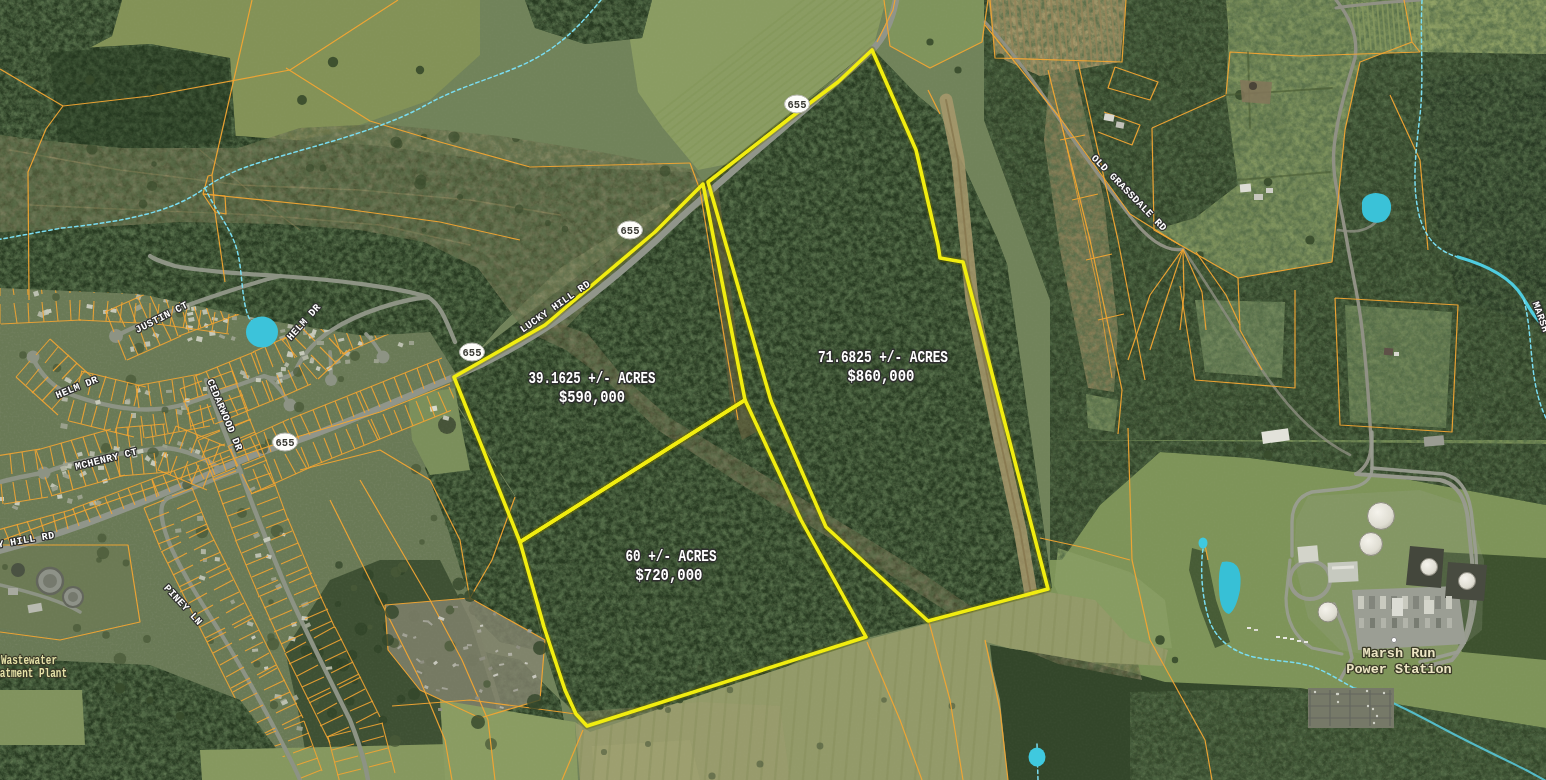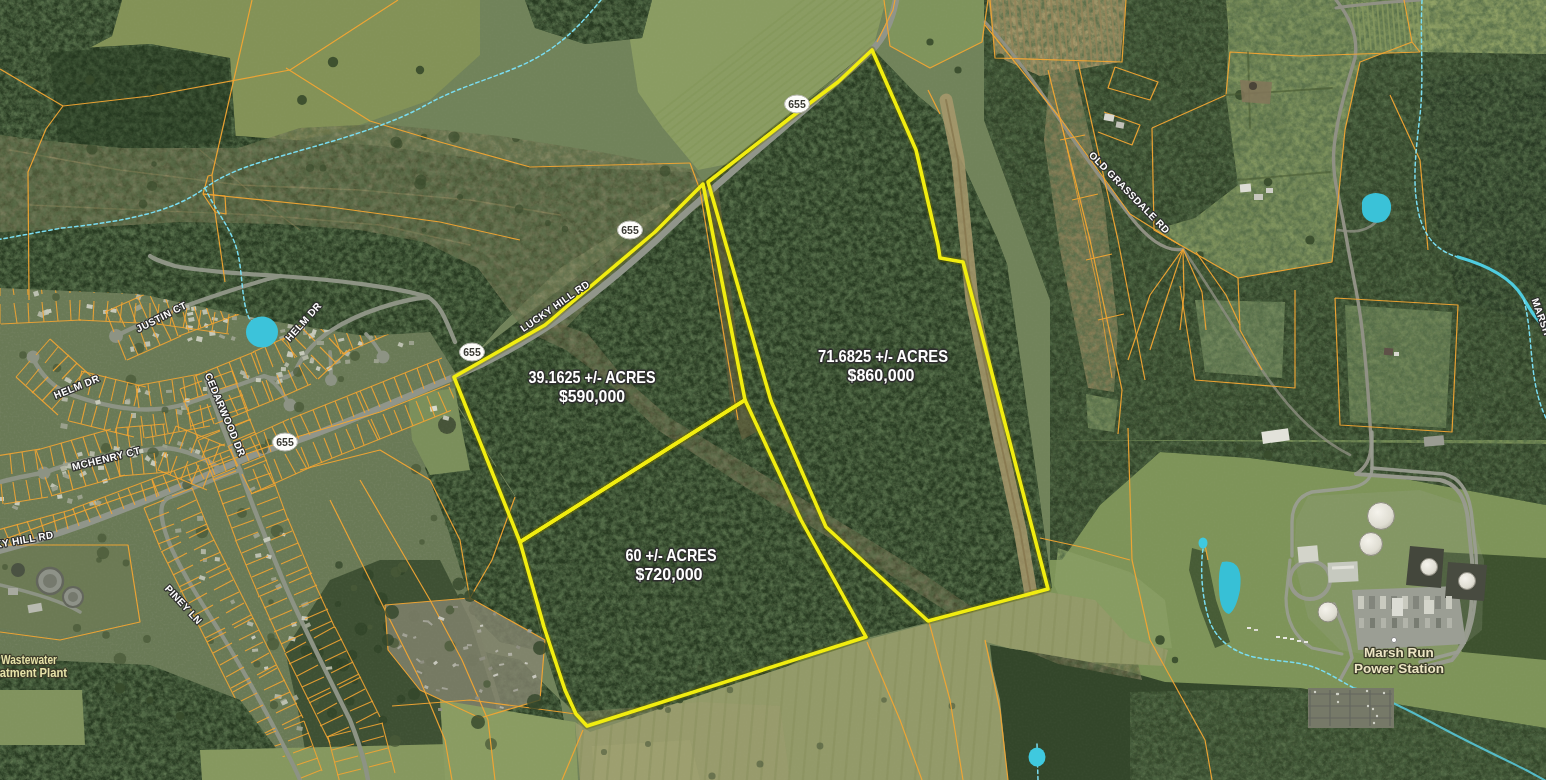--- a/index.html
+++ b/index.html
@@ -1,14 +1,14 @@
 <!DOCTYPE html>
 <html><head><meta charset="utf-8"><style>
 html,body{margin:0;padding:0;background:#222}
-#map{position:relative;width:1546px;height:780px;overflow:hidden;font-family:Liberation Sans, sans-serif}
+#map{position:relative;width:1546px;height:780px;overflow:hidden;font-family:Liberation Mono, monospace}
 </style></head><body>
 <div id="map">
 <svg width="1546" height="780" viewBox="0 0 1546 780" xmlns="http://www.w3.org/2000/svg">
 <defs>
 <filter id="nzDark" x="0" y="0" width="100%" height="100%">
 <feTurbulence type="fractalNoise" baseFrequency="0.17 0.17" numOctaves="3" seed="7" result="t"></feTurbulence>
 <feColorMatrix in="t" type="matrix" values="0 0 0 0 0.08  0 0 0 0 0.14  0 0 0 0 0.06  2.1 0 0 0 -0.6"></feColorMatrix>
 </filter>
 <filter id="nzLight" x="0" y="0" width="100%" height="100%">
 <feTurbulence type="fractalNoise" baseFrequency="0.3 0.3" numOctaves="3" seed="23" result="t"></feTurbulence>

